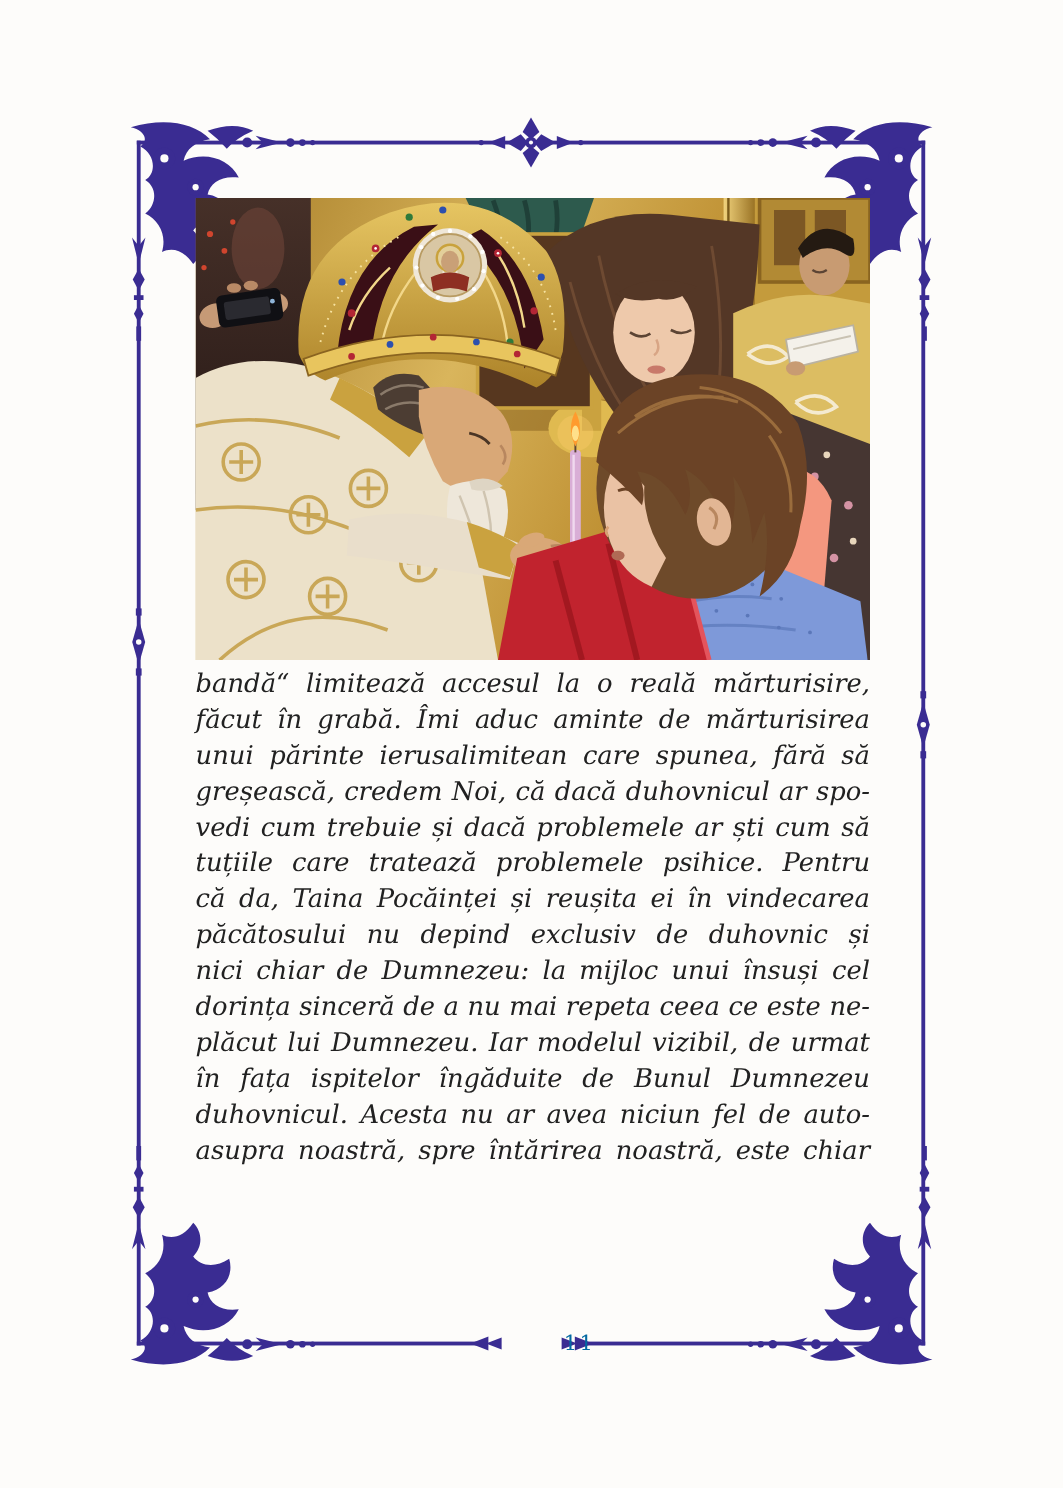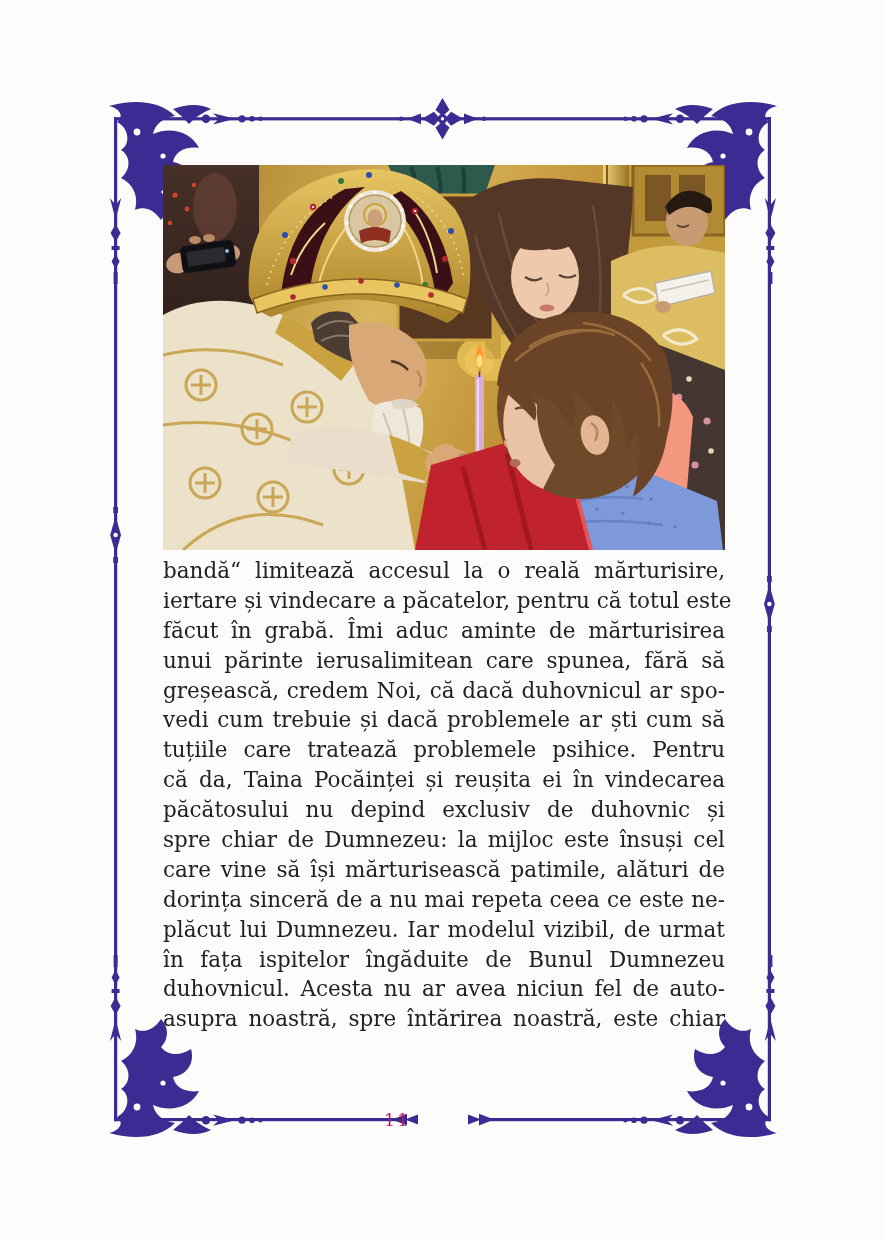--- a/index.html
+++ b/index.html
@@ -10,25 +10,25 @@
   .frame-svg{position:absolute;left:0;top:0;width:886px;height:1240px;display:block;}
   .photo{position:absolute;left:163px;top:165px;width:562px;height:385px;}
   .photo svg{display:block;width:100%;height:100%;}
   .body-text{
     position:absolute;left:163px;top:556px;width:562px;
     color:#212121;font-size:21.5px;
   }
   .tl{
     height:29.9px;line-height:29.9px;
     text-align:justify;text-align-last:justify;text-justify:inter-word;
-    white-space:nowrap;overflow:visible;
+    white-space:nowrap;overflow:visible;font-style:italic;
   }
   .page-number{
-    position:absolute;left:384px;top:1107px;width:80px;height:26px;
-    text-align:left;line-height:26px;font-size:17.5px;letter-spacing:2px;color:#be185d;
+    position:absolute;left:416px;top:1107px;width:80px;height:26px;
+    text-align:right;line-height:26px;font-size:17.5px;letter-spacing:2px;color:#0369a1;
   }
 </style>
 </head>
 <body>
 
 <div class="page">
 
   <svg class="frame-svg" viewBox="0 0 886 1240" xmlns="http://www.w3.org/2000/svg">
     <defs>
       <g id="corn" fill="#3a2c92">
@@ -346,30 +346,28 @@
         <path d="M334,220 Q340,158 404,148 Q470,140 502,188 Q516,226 504,272 Q498,312 470,332 Q480,292 474,262 L464,288 Q462,250 448,232 Q452,262 444,280 Q432,238 408,226 Q416,250 408,264 Q392,230 368,228 Q376,244 372,256 Q356,238 334,220 Z" fill="#6b4326"></path>
         <path d="M352,196 Q390,162 440,166 M366,182 Q404,156 452,170 M420,158 Q462,162 488,196 M478,198 Q498,226 496,262" stroke="#9a6c3c" stroke-width="2.5" fill="none"></path>
         <ellipse cx="432" cy="270" rx="14" ry="20" fill="#e2b694" transform="rotate(-12 432 270)"></ellipse>
         <path d="M428,258 q10,6 4,18" stroke="#b8875f" stroke-width="2.5" fill="none"></path>
       </g>
     </svg>
   </div>
 
   <div class="body-text">
     <div class="tl">bandă“ limitează accesul la o reală mărturisire,</div>
-    <div class="tl">iertare și vindecare a păcatelor, pentru că totul este</div>
     <div class="tl">făcut în grabă. Îmi aduc aminte de mărturisirea</div>
     <div class="tl">unui părinte ierusalimitean care spunea, fără să</div>
     <div class="tl">greșească, credem Noi, că dacă duhovnicul ar spo-</div>
     <div class="tl">vedi cum trebuie și dacă problemele ar ști cum să</div>
     <div class="tl">tuțiile care tratează problemele psihice. Pentru</div>
     <div class="tl">că da, Taina Pocăinței și reușita ei în vindecarea</div>
     <div class="tl">păcătosului nu depind exclusiv de duhovnic și</div>
-    <div class="tl">spre chiar de Dumnezeu: la mijloc este însuși cel</div>
-    <div class="tl">care vine să își mărturisească patimile, alături de</div>
+    <div class="tl">nici chiar de Dumnezeu: la mijloc unui însuși cel</div>
     <div class="tl">dorința sinceră de a nu mai repeta ceea ce este ne-</div>
     <div class="tl">plăcut lui Dumnezeu. Iar modelul vizibil, de urmat</div>
     <div class="tl">în fața ispitelor îngăduite de Bunul Dumnezeu</div>
     <div class="tl">duhovnicul. Acesta nu ar avea niciun fel de auto-</div>
     <div class="tl">asupra noastră, spre întărirea noastră, este chiar</div>
   </div>
 
   <div class="page-number">11</div>
 
 </div>

